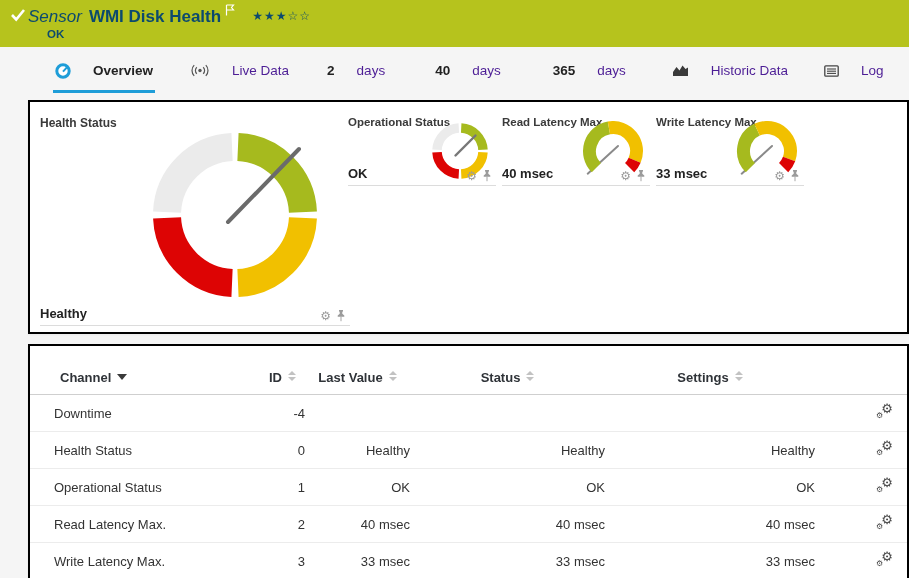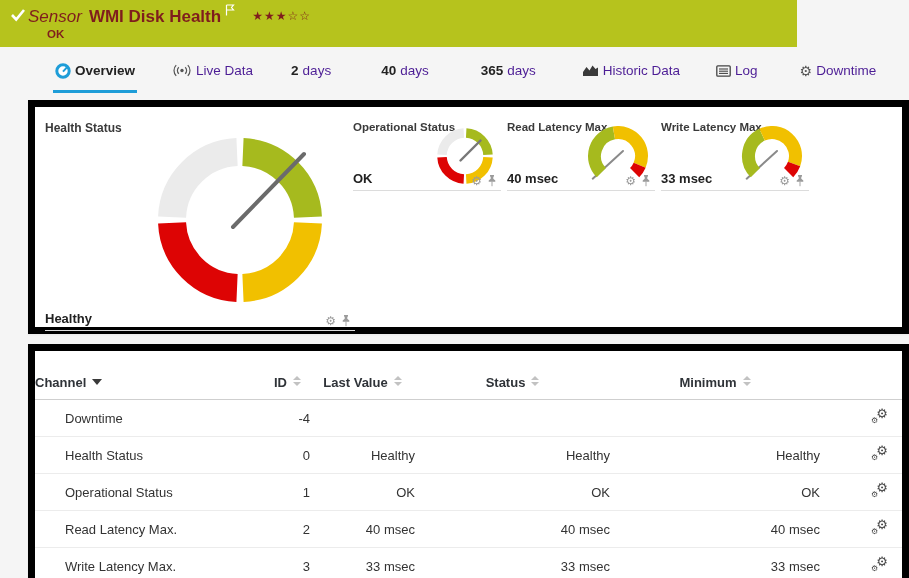--- a/index.html
+++ b/index.html
@@ -1,47 +1,47 @@
 <!DOCTYPE html>
 <html><head>
 <meta charset="utf-8">
 <style>
   * { margin:0; padding:0; box-sizing:border-box; }
   html,body { width:909px; height:578px; overflow:hidden; background:#f5f5f5;
               font-family:"Liberation Sans", sans-serif; color:#333; }
 
   
-  .hdr { position:absolute; left:0; top:0; width:797px; height:47px; background:#b6c31d; color:#7f1d1d; }
+  .hdr { position:absolute; left:0; top:0; width:909px; height:47px; background:#b6c31d; color:#0c4a6e; }
   .hdr .check { position:absolute; left:9px; top:6px; width:18px; height:18px; }
   .hdr .titleline { position:absolute; left:28px; top:4px; white-space:nowrap; font-size:17px; }
   .hdr .kind { font-style:italic; font-weight:400; margin-right:7px; }
   .hdr .name { font-weight:700; }
   .hdr .flag { margin-left:4px; vertical-align:6px; }
   .hdr .stars { margin-left:16px; font-size:12px; letter-spacing:1px; vertical-align:2px; }
   .hdr .status { position:absolute; left:47px; top:28px; font-size:11.5px; font-weight:700; }
 
   
   .tabbar { position:absolute; left:0; top:47px; width:909px; height:47px; display:flex; align-items:stretch; font-size:13.5px; color:#444; }
-  .tab { position:relative; display:flex; align-items:center; gap:4px; cursor:pointer; white-space:nowrap; }
+  .tab { position:relative; display:flex; align-items:center; gap:22px; cursor:pointer; white-space:nowrap; }
   .tab b { font-weight:700; color:#222; }
   .tab .rest { color:#4c1d95; }
   .tab.active::after { content:''; position:absolute; left:-2px; right:-2px; bottom:1px; height:3px; background:#1e9dd8; }
   .tab.active b { color:#222; }
   .t-ov  { margin-left:55px; }
   .t-ld  { margin-left:37px; }
   .t-2d  { margin-left:38px; }
   .t-30d { margin-left:50px; }
   .t-365d{ margin-left:52px;justify-content:center; }
   .t-hd  { margin-left:46px; }
   .t-log { margin-left:36px; }
   .t-set { margin-left:42px; }
   .gearglyph { font-size:14px; color:#555; }
 
   
-  .panel { position:absolute; left:28px; right:0; background:#fff; border:7px solid #000000; box-shadow:0 1px 2px rgba(0,0,0,.05); }
+  .panel { position:absolute; left:28px; right:0; background:#fff; border:2px solid #000000; box-shadow:0 1px 2px rgba(0,0,0,.05); }
   .panel1 { top:100px; height:234px; }
   .panel2 { top:344px; height:260px; }
 
   
   .tile { position:absolute; }
   .tile .ttl { font-size:11.5px; font-weight:700; color:#3a3a3a; }
   .tile .val { position:absolute; left:0; bottom:5px; font-size:13px; font-weight:700; color:#222; }
   .tile .rule { position:absolute; left:0; right:0; bottom:0; border-bottom:1px solid #dcdcdc; }
   .tile .mini-icons { position:absolute; right:4px; bottom:4px; display:flex; align-items:center; gap:5px; color:#9b9b9b; }
   .tile .mini-icons .g { font-size:12px; line-height:10px; }
@@ -52,23 +52,23 @@
   .ts1 { left:318px; } .ts2 { left:472px; } .ts3 { left:626px; }
   .tile-s .ttl { position:absolute; left:0; top:4px; }
   .tile-s .gauge { position:absolute; right:6px; top:9px; }
 
   
   table.ch { width:100%; border-collapse:collapse; margin-top:14px; font-size:13px; }
   table.ch col.c-channel { width:230px; } table.ch col.c-id { width:45px; }
   table.ch col.c-last { width:105px; }  table.ch col.c-min { width:195px; }
   table.ch col.c-max { width:210px; }
   table.ch th { font-weight:700; color:#2f3338; padding:10px 0 9px; border-bottom:1px solid #cfcfcf; }
-  table.ch th.left { text-align:left; }
+  table.ch th.left { text-align:left; padding-left:30px; }
   table.ch td { text-align:right; padding:9px 0; border-bottom:1px solid #ececec; color:#333; }
-  table.ch td.left { text-align:left; padding-left:30px; }
+  table.ch td.left { text-align:left; padding-left:24px; }
   table.ch td.icon, table.ch th.icon { padding-right:14px; }
   .sort { display:inline-block; margin-left:6px; vertical-align:1px; }
   .sort .up { width:0; height:0; border-left:4px solid transparent; border-right:4px solid transparent; border-bottom:4px solid #c2c2c2; margin-bottom:2px; }
   .sort .dn { width:0; height:0; border-left:4px solid transparent; border-right:4px solid transparent; border-top:4px solid #c2c2c2; }
   .sort-desc { display:inline-block; margin-left:6px; width:0; height:0; vertical-align:2px;
                border-left:5px solid transparent; border-right:5px solid transparent; border-top:6px solid #3a3a3a; }
   .gearpair { position:relative; display:inline-block; width:17px; height:15px; color:#4a4a4a; }
   .gearpair .big { position:absolute; right:0; top:-3px; font-size:13px; }
   .gearpair .sml { position:absolute; left:0; bottom:-1px; font-size:8px; }
 </style>
@@ -226,21 +226,21 @@
         <col class="c-min">
         <col class="c-max">
         <col>
     </colgroup>
     <thead>
       <tr>
         <th class="left"><span>Channel</span><span class="sort-desc"></span></th>
         <th><span>ID</span><span class="sort"><div class="up"></div><div class="dn"></div></span></th>
         <th><span>Last Value</span><span class="sort"><div class="up"></div><div class="dn"></div></span></th>
         <th><span>Status</span><span class="sort"><div class="up"></div><div class="dn"></div></span></th>
-        <th><span>Minimum</span><span class="sort"><div class="up"></div><div class="dn"></div></span></th>
+        <th><span>Settings</span><span class="sort"><div class="up"></div><div class="dn"></div></span></th>
         <th class="icon"></th>
       </tr>
     </thead>
     <tbody>
       <tr>
         <td class="left">Downtime</td>
         <td>-4</td>
         <td></td>
         <td></td>
         <td></td>

